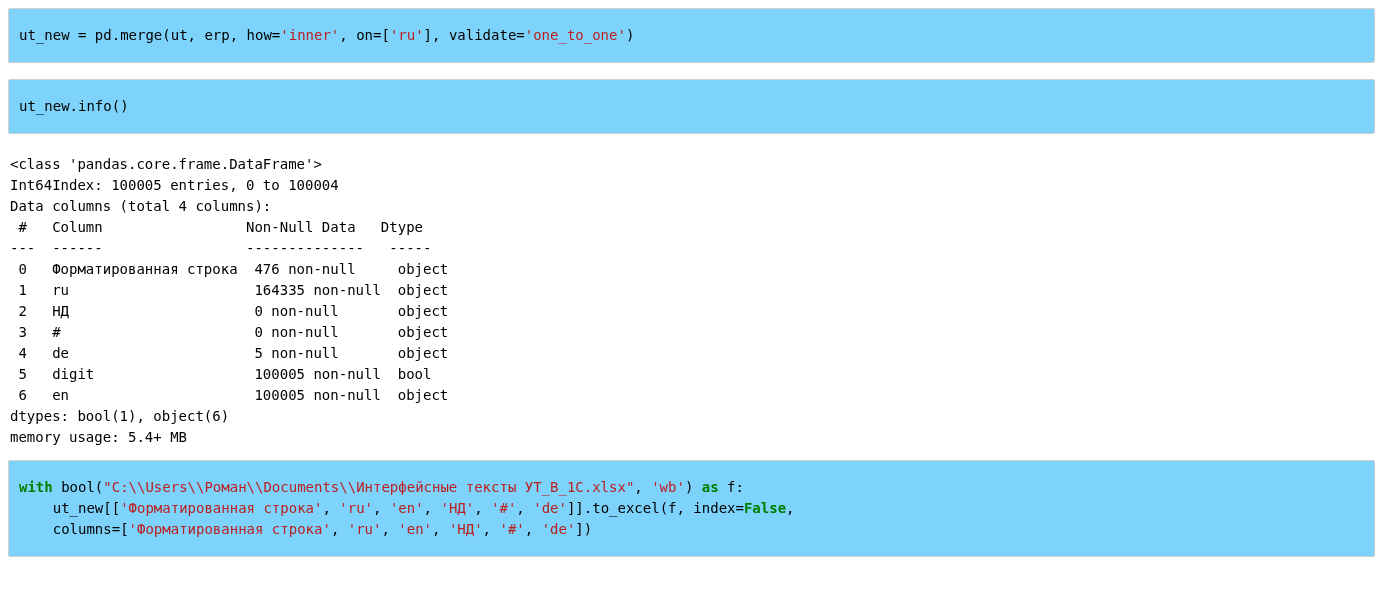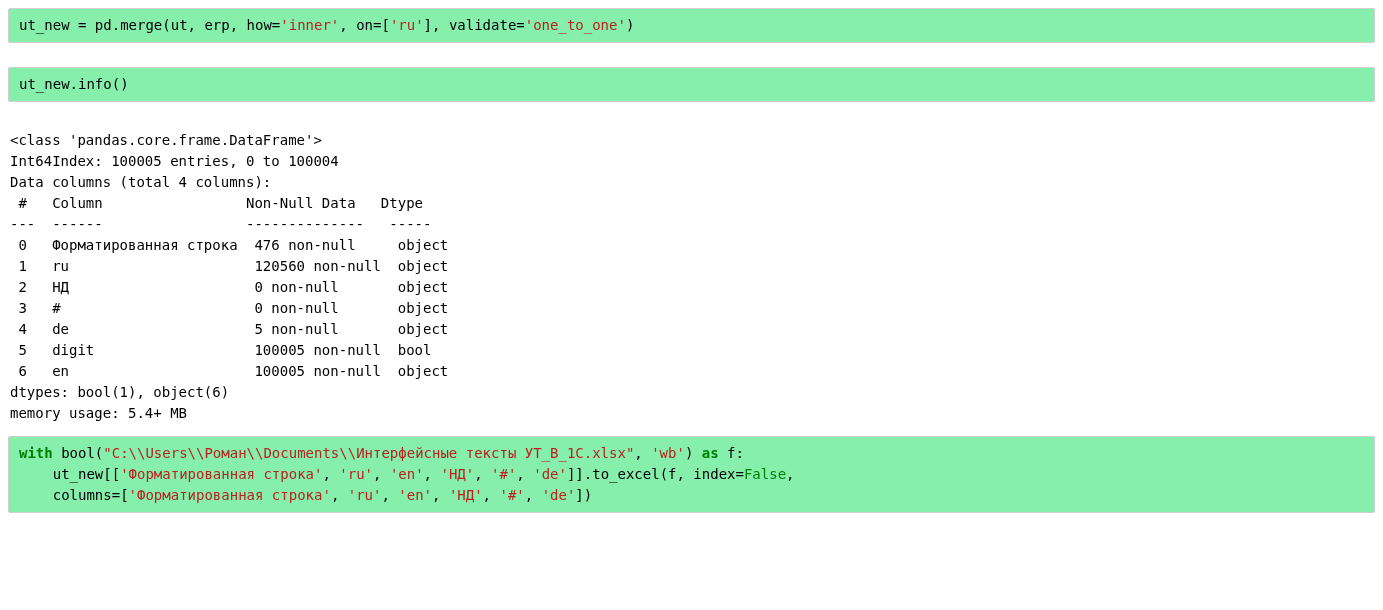--- a/index.html
+++ b/index.html
@@ -5,55 +5,55 @@
   body {
     margin: 0;
     padding: 8px;
     background: #ffffff;
     font-family: "Consolas", "Menlo", "Monaco", monospace;
     font-size: 14px;
     color: #000000;
     line-height: 1.5;
   }
   .cell-input {
-    background: #86efac;
+    background: #7dd3fc;
     border: 1px solid #cfcfcf;
     border-radius: 2px;
-    padding: 6px 10px;
-    margin-bottom: 24px;
+    padding: 16px 10px;
+    margin-bottom: 16px;
     white-space: pre-wrap;
     font-family: inherit;
     overflow-x: auto;
   }
   .cell-output {
     background: #ffffff;
     padding: 4px 2px 12px 2px;
     white-space: pre;
     font-family: inherit;
     overflow-x: auto;
   }
   .tok-kw { color: #008000; font-weight: bold; }
   .tok-str { color: #BA2121; }
-  .tok-bool { color: #008000; font-weight: normal; }
+  .tok-bool { color: #008000; font-weight: bold; }
   .tok-plain { color: #000000; }
 </style>
 </head>
 <body>
 
 <div class="cell-input"><span class="tok-plain">ut_new = pd.merge(ut, erp, how=</span><span class="tok-str">'inner'</span><span class="tok-plain">, on=[</span><span class="tok-str">'ru'</span><span class="tok-plain">], validate=</span><span class="tok-str">'one_to_one'</span><span class="tok-plain">)</span></div>
 
 <div class="cell-input"><span class="tok-plain">ut_new.info()</span></div>
 
 <div class="cell-output"><span>&lt;class 'pandas.core.frame.DataFrame'&gt;</span>
 <span>Int64Index: 100005 entries, 0 to 100004</span>
 <span>Data columns (total 4 columns):</span>
 <span> #   Column                 Non-Null Data   Dtype </span>
 <span>---  ------                 --------------   ----- </span>
 <span> 0   Форматированная строка  476 non-null     object</span>
-<span> 1   ru                      120560 non-null  object</span>
+<span> 1   ru                      164335 non-null  object</span>
 <span> 2   НД                      0 non-null       object</span>
 <span> 3   #                       0 non-null       object</span>
 <span> 4   de                      5 non-null       object</span>
 <span> 5   digit                   100005 non-null  bool  </span>
 <span> 6   en                      100005 non-null  object</span>
 <span>dtypes: bool(1), object(6)</span>
 <span>memory usage: 5.4+ MB</span></div>
 
 <div class="cell-input"><span class="tok-kw">with</span><span class="tok-plain"> bool(</span><span class="tok-str">"C:\\Users\\Роман\\Documents\\Интерфейсные тексты УТ_В_1С.xlsx"</span><span class="tok-plain">, </span><span class="tok-str">'wb'</span><span class="tok-plain">) </span><span class="tok-kw">as</span><span class="tok-plain"> f:</span>
 <span class="tok-plain">    ut_new[[</span><span class="tok-str">'Форматированная строка'</span><span class="tok-plain">, </span><span class="tok-str">'ru'</span><span class="tok-plain">, </span><span class="tok-str">'en'</span><span class="tok-plain">, </span><span class="tok-str">'НД'</span><span class="tok-plain">, </span><span class="tok-str">'#'</span><span class="tok-plain">, </span><span class="tok-str">'de'</span><span class="tok-plain">]].to_excel(f, index=</span><span class="tok-bool">False</span><span class="tok-plain">,</span>

